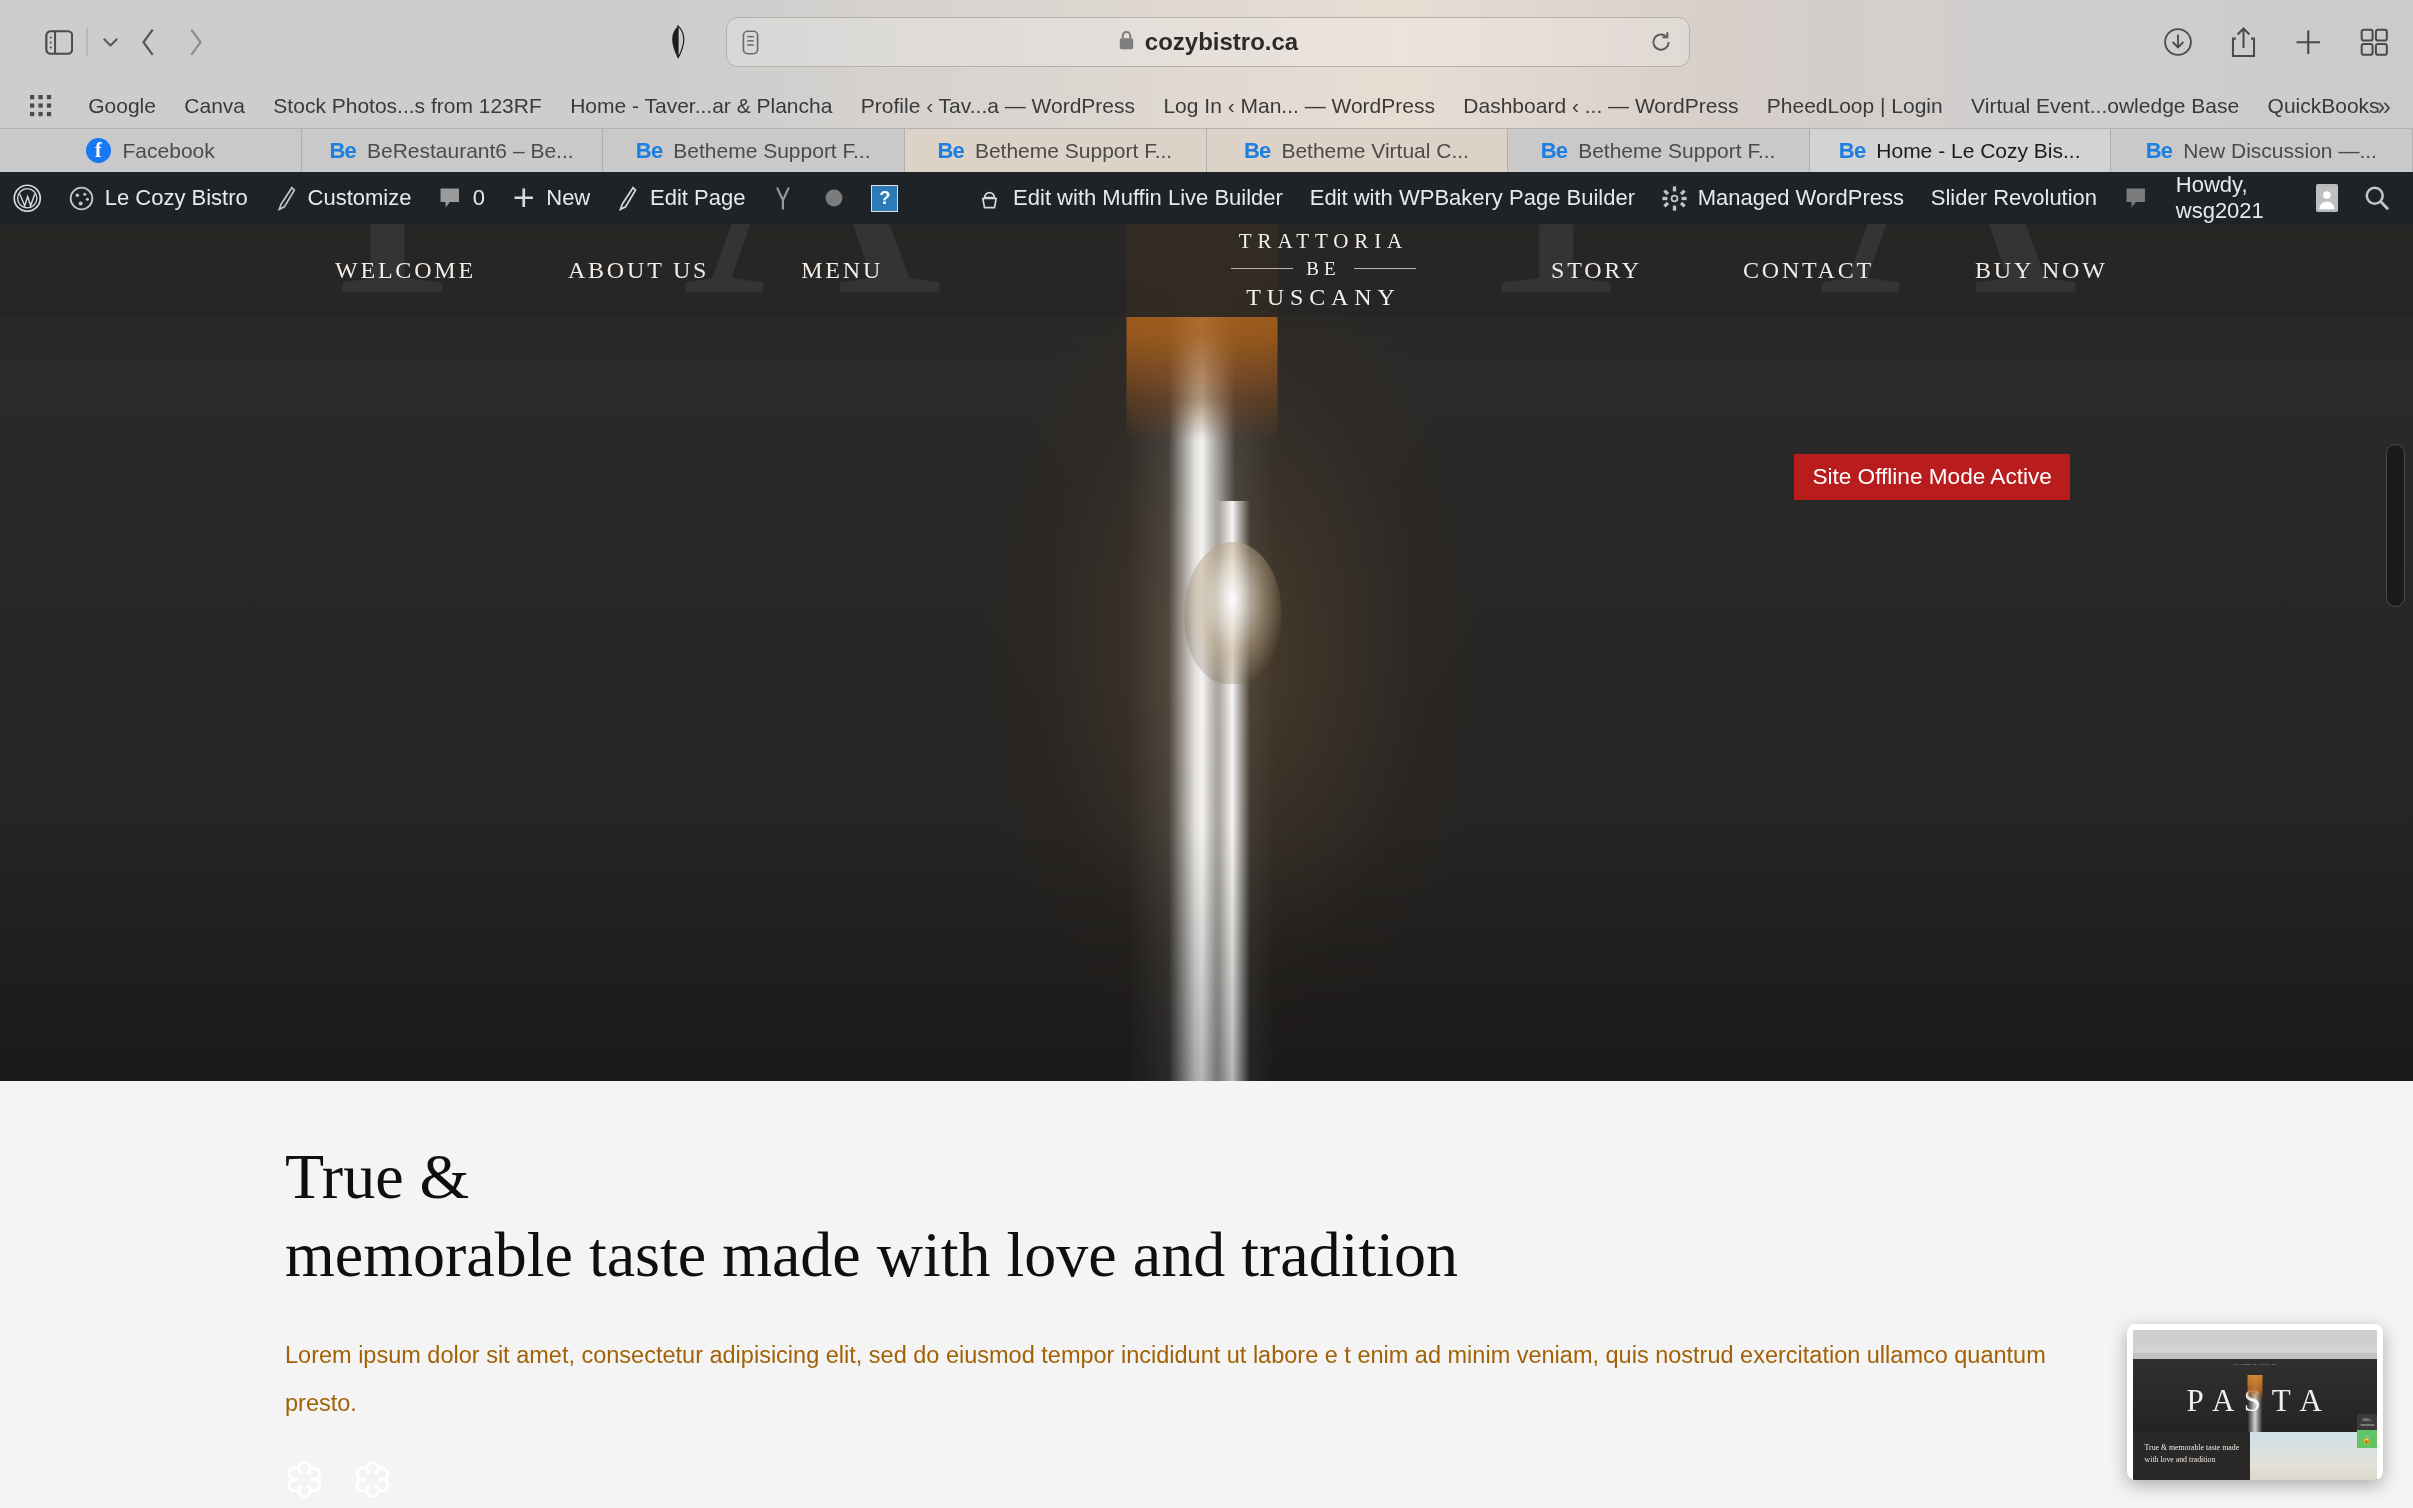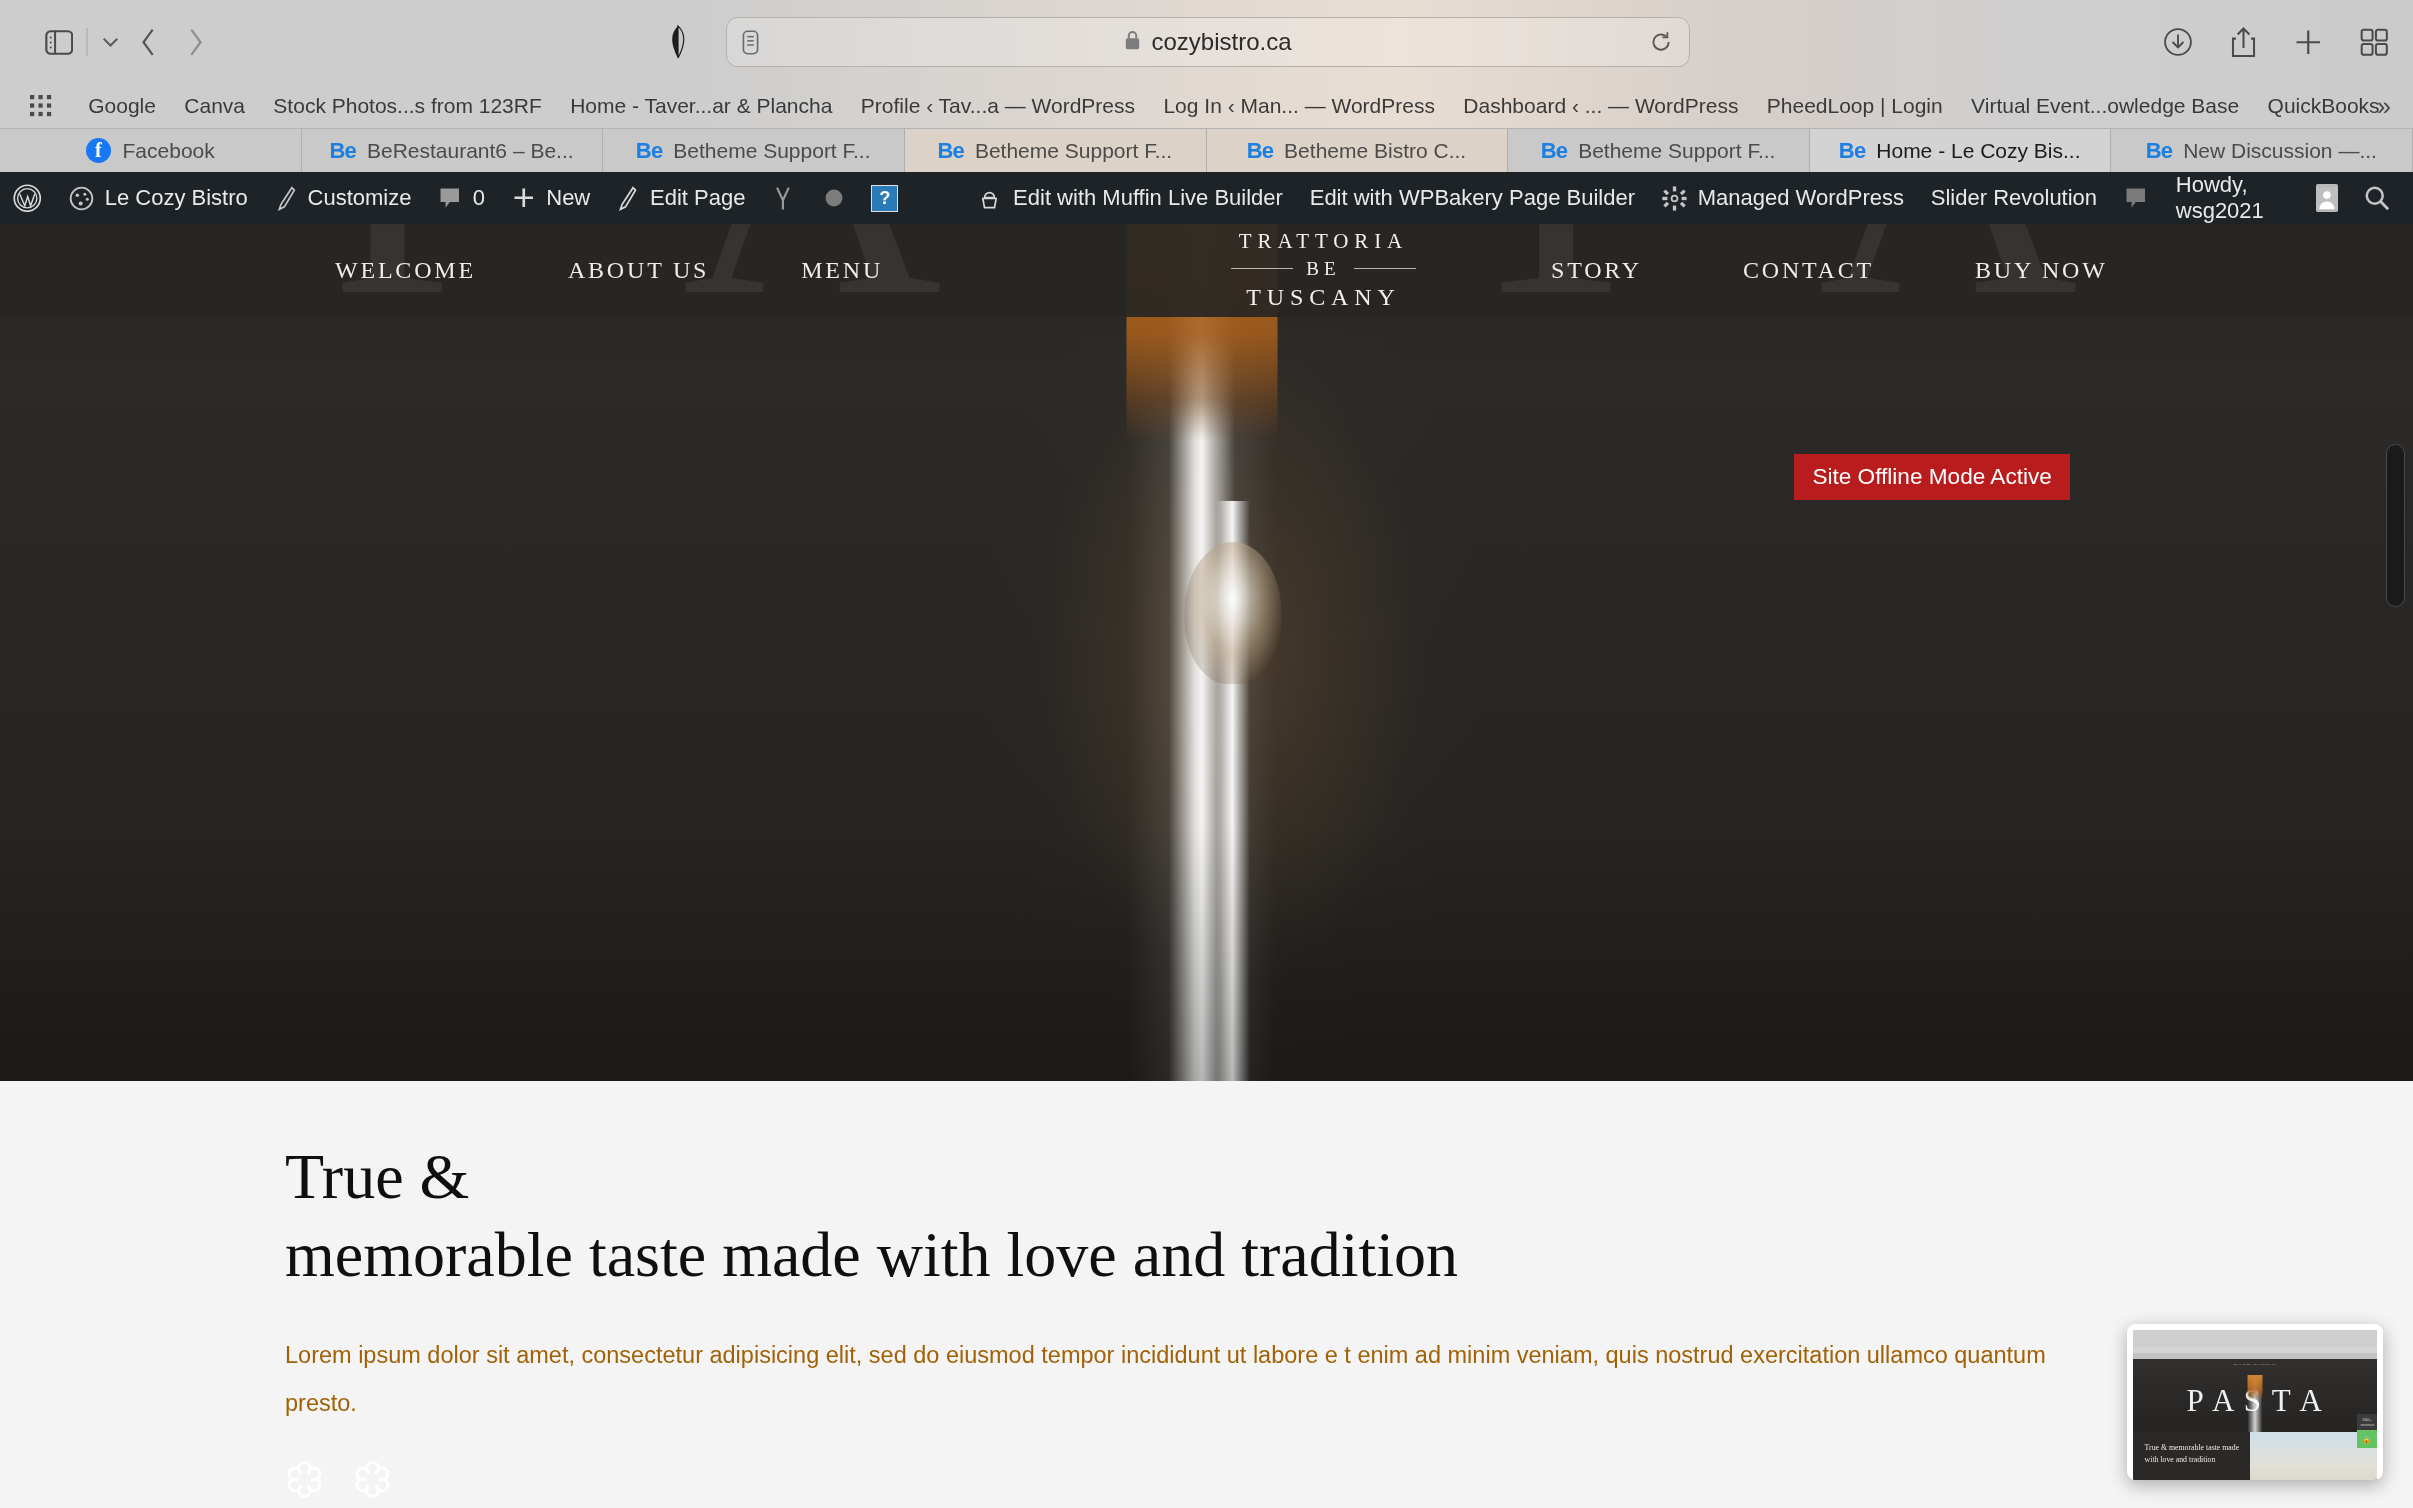--- a/index.html
+++ b/index.html
@@ -14,20 +14,21 @@
   #browser-chrome {
     width:2413px;
     background:linear-gradient(90deg,#cdcdcd 0%,#cdcdcd 28%,#e8ddd3 58%,#d6cec9 72%,#cfcfcf 85%,#cbcbcb 100%);
   }
   #toolbar {
     height:84px;
     display:flex;
     align-items:center;
     padding:0 37px;
     position:relative;
+    font-weight:bold;
   }
   .tb-icon {
     color:#4a4a4a;
     display:flex;
     align-items:center;
     justify-content:center;
   }
   #sidebar-toggle { width:44px; height:34px; }
   #sidebar-chevron { width:28.5px; margin-left:3.4px; font-size:17px; color:#5a5a5a; }
   .tb-sep { width:1.7px; height:28.5px; background:#a8a8a8; margin:0 5px; opacity:.55; }
@@ -551,21 +552,21 @@
     <div class="tab tinted">
       <span class="tab-favicon">
           <span class="be-favicon">Be</span>
         </span>
       <span class="tab-label">Betheme Support F...</span>
     </div>
     <div class="tab tinted">
       <span class="tab-favicon">
           <span class="be-favicon">Be</span>
         </span>
-      <span class="tab-label">Betheme Bistro C...</span>
+      <span class="tab-label">Betheme Virtual C...</span>
     </div>
     <div class="tab">
       <span class="tab-favicon">
           <span class="be-favicon">Be</span>
         </span>
       <span class="tab-label">Betheme Support F...</span>
     </div>
     <div class="tab active">
       <span class="tab-favicon">
           <span class="be-favicon">Be</span>

